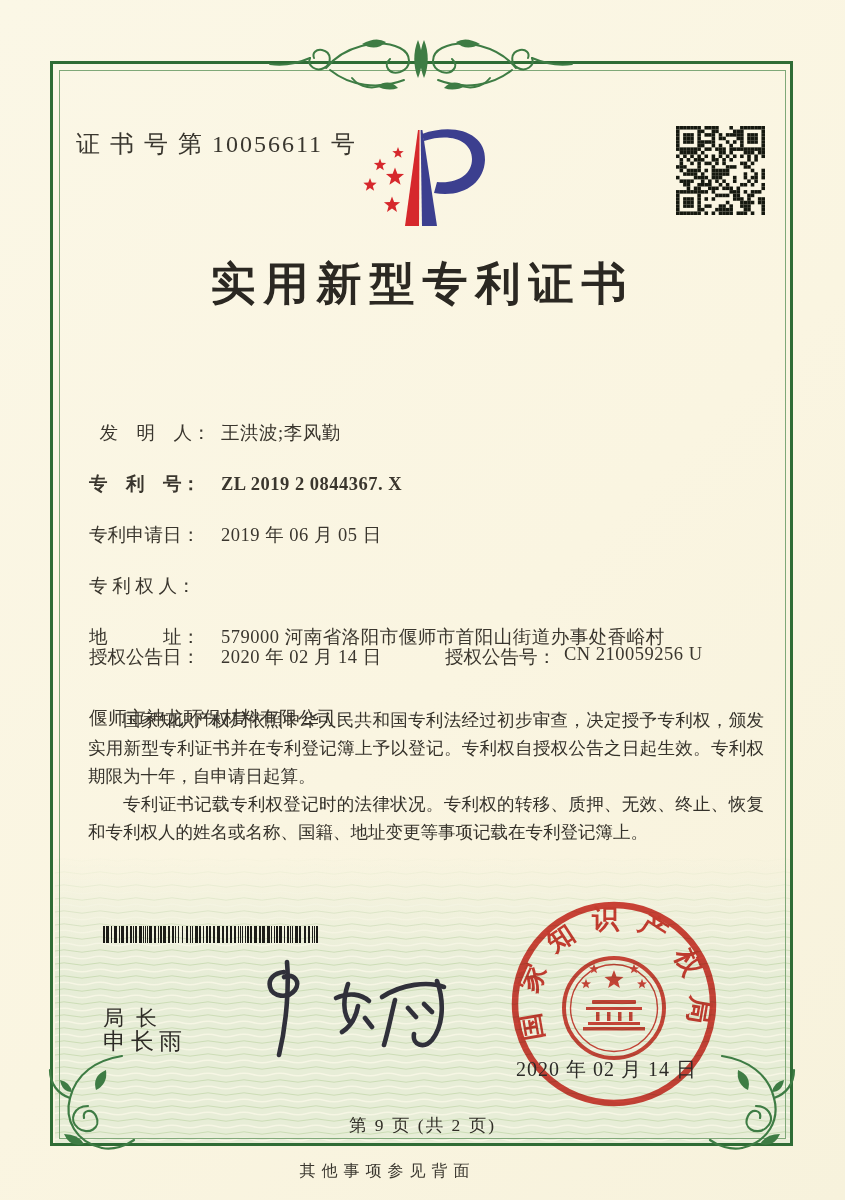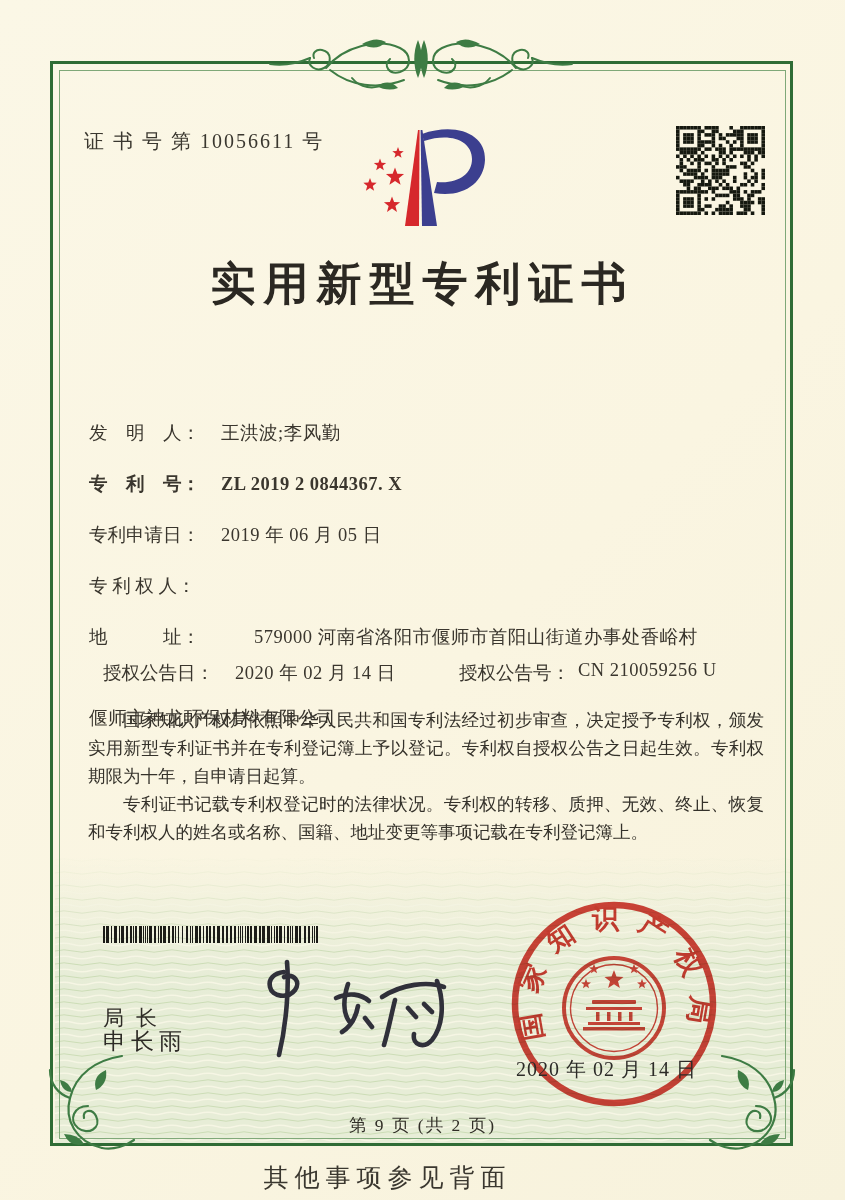--- a/index.html
+++ b/index.html
@@ -14,42 +14,42 @@
     border:3.5px solid #2f6c35;z-index:2;pointer-events:none;}
   .border-inner{position:absolute;left:59px;top:70px;width:725px;height:1067px;
     border:1.4px solid #7fa878;z-index:2;pointer-events:none;}
   
   .guilloche{position:absolute;left:55px;top:856px;width:735px;height:287px;z-index:1;
     background:linear-gradient(180deg,rgba(230,237,216,0) 0px,rgba(230,237,216,.45) 55px,
       rgba(229,236,214,.92) 120px,#e7edd7 170px);}
   .guilloche svg{display:block;}
   .deco{position:absolute;z-index:3;pointer-events:none;}
   .content{position:absolute;z-index:4;}
-  .cert-no{left:84px;top:128px;font-size:20px;letter-spacing:2px;color:#3a372f;}
+  .cert-no{left:76px;top:128px;font-size:24px;letter-spacing:2px;color:#3a372f;}
   .logo{left:362px;top:122px;}
   .qr{left:676px;top:126px;}
   .title{left:0;top:254px;width:845px;text-align:center;font-size:45px;font-weight:bold;
     letter-spacing:8px;color:#2b2822;}
   .field-row{left:89px;width:700px;font-size:18.5px;display:flex;align-items:baseline;color:#3a362e;}
   .field-label{flex:0 0 132px;white-space:nowrap;}
   .field-value{white-space:nowrap;letter-spacing:.5px;}
   .grant-pair{position:absolute;left:356px;top:0;display:flex;white-space:nowrap;}
   .grant-pair .field-label{flex:0 0 auto;margin-right:8px;}
   .paras{left:88px;top:706px;width:676px;font-size:17.5px;line-height:28px;
     text-align:justify;color:#34312a;}
   .paras p{margin:0;text-indent:2em;}
   .barcode{left:103px;top:926px;}
   .director-title{left:103px;top:992px;font-size:21px;letter-spacing:12px;color:#2e2b26;margin-top:12px;}
   .director-name{left:103px;top:1026px;font-size:23px;letter-spacing:5px;color:#2e2b26;}
   .signature{left:232px;top:956px;z-index:6;}
   .seal{left:506px;top:896px;z-index:5;mix-blend-mode:multiply;opacity:.93;}
   .seal-date{left:516px;top:1056px;font-size:20px;letter-spacing:1px;color:#2c2b28;z-index:6;}
   .page-no{left:0;top:1113px;width:845px;text-align:center;font-size:17.5px;
     letter-spacing:2px;color:#312e27;}
-  .back-note{left:0;top:1161px;width:775px;text-align:center;font-size:25px;
+  .back-note{left:0;top:1161px;width:775px;text-align:center;font-size:16px;
     letter-spacing:6px;color:#3a372f;}
 </style>
 </head>
 <body>
 
 <div class="page">
 
   <div class="guilloche">
     <svg id="guilloche-svg" width="735" height="287">
         <path d="M0 4 q 9 -2.4 18 0 t 18 0 t 18 0 t 18 0 t 18 0 t 18 0 t 18 0 t 18 0 t 18 0 t 18 0 t 18 0 t 18 0 t 18 0 t 18 0 t 18 0 t 18 0 t 18 0 t 18 0 t 18 0 t 18 0 t 18 0 t 18 0 t 18 0 t 18 0 t 18 0 t 18 0 t 18 0 t 18 0 t 18 0 t 18 0 t 18 0 t 18 0 t 18 0 t 18 0 t 18 0 t 18 0 t 18 0 t 18 0 t 18 0 t 18 0 t 18 0" fill="none" stroke="#c9dab3" stroke-width="1" opacity="0.06"></path>
@@ -482,41 +482,41 @@
       <rect x="53.40" y="85.44" width="3.56" height="3.56" fill="#15180f"></rect>
       <rect x="60.52" y="85.44" width="3.56" height="3.56" fill="#15180f"></rect>
       <rect x="64.08" y="85.44" width="3.56" height="3.56" fill="#15180f"></rect>
       <rect x="67.64" y="85.44" width="3.56" height="3.56" fill="#15180f"></rect>
       <rect x="74.76" y="85.44" width="3.56" height="3.56" fill="#15180f"></rect>
       <rect x="85.44" y="85.44" width="3.56" height="3.56" fill="#15180f"></rect>
     </svg>
 
   <div class="content title">实用新型专利证书</div>
 
-  <div class="content field-row" style="top:420px;">
+  <div class="content field-row" style="top:420px;text-align:center;">
     <span class="field-label">发　明　人：</span>
     <span class="field-value">王洪波;李风勤</span>
   </div>
   <div class="content field-row" style="top:471px;font-weight:bold;">
     <span class="field-label">专　利　号：</span>
     <span class="field-value">ZL 2019 2 0844367. X</span>
   </div>
   <div class="content field-row" style="top:522px;">
     <span class="field-label">专利申请日：</span>
     <span class="field-value">2019 年 06 月 05 日</span>
   </div>
   <div class="content field-row" style="top:573px;flex-direction:column;">
     <span class="field-label">专 利 权 人：</span>
     <span class="field-value">偃师市神龙环保材料有限公司</span>
   </div>
-  <div class="content field-row" style="top:624px;gap:33px;">
+  <div class="content field-row" style="top:624px;">
     <span class="field-label">地　　　址：</span>
     <span class="field-value">579000 河南省洛阳市偃师市首阳山街道办事处香峪村</span>
   </div>
-  <div class="content field-row" style="top:660px;margin-left:14px;">
+  <div class="content field-row" style="top:644px;">
     <span class="field-label">授权公告日：</span>
     <span class="field-value">2020 年 02 月 14 日</span>
     <span class="grant-pair">
       <span class="field-label">授权公告号：</span>
       <span class="field-value">CN 210059256 U</span>
     </span>
   </div>
 
   <div class="content paras">
     <p>国家知识产权局依照中华人民共和国专利法经过初步审查，决定授予专利权，颁发实用新型专利证书并在专利登记簿上予以登记。专利权自授权公告之日起生效。专利权期限为十年，自申请日起算。</p>

